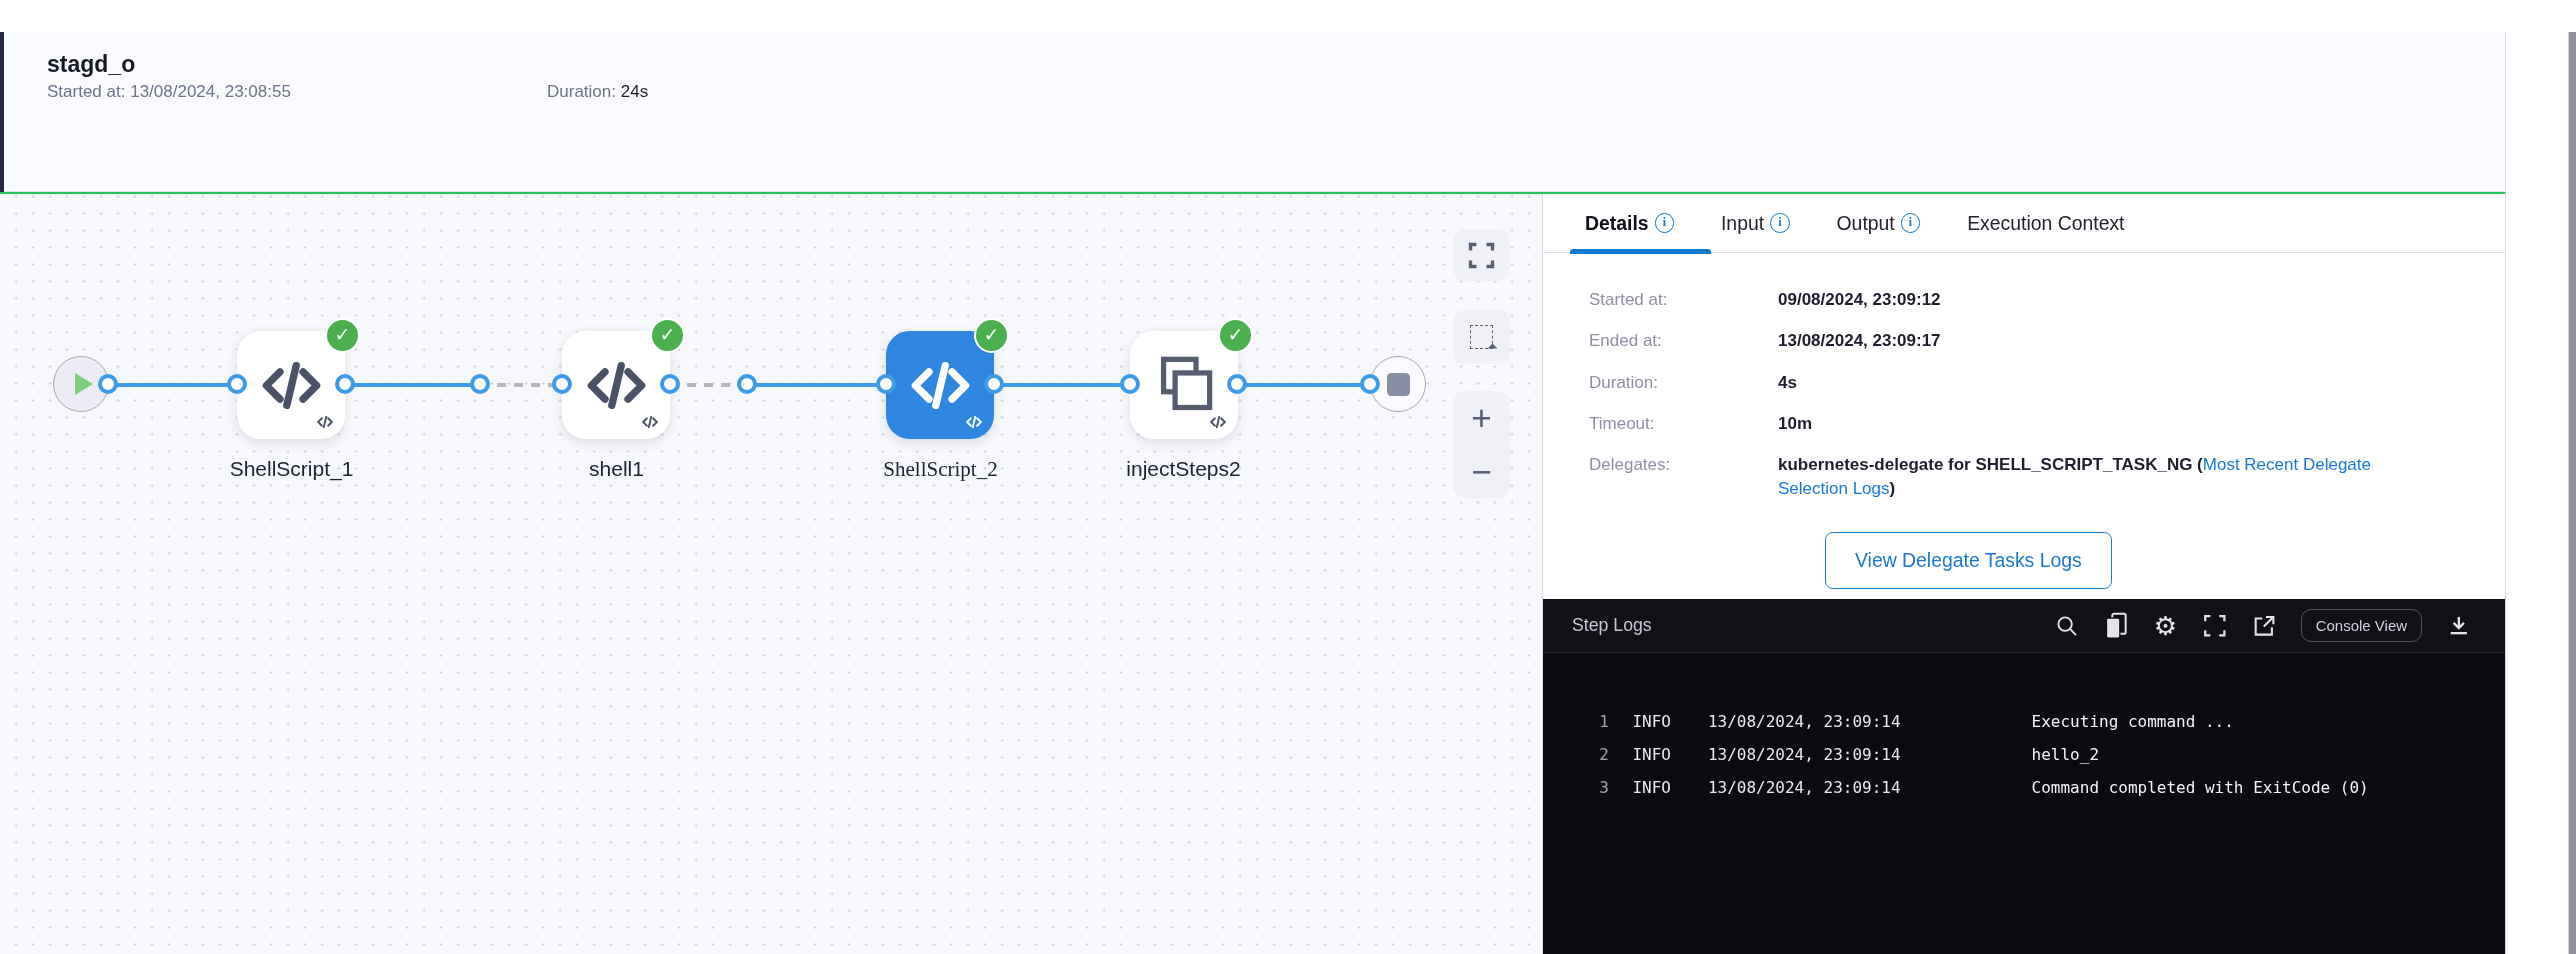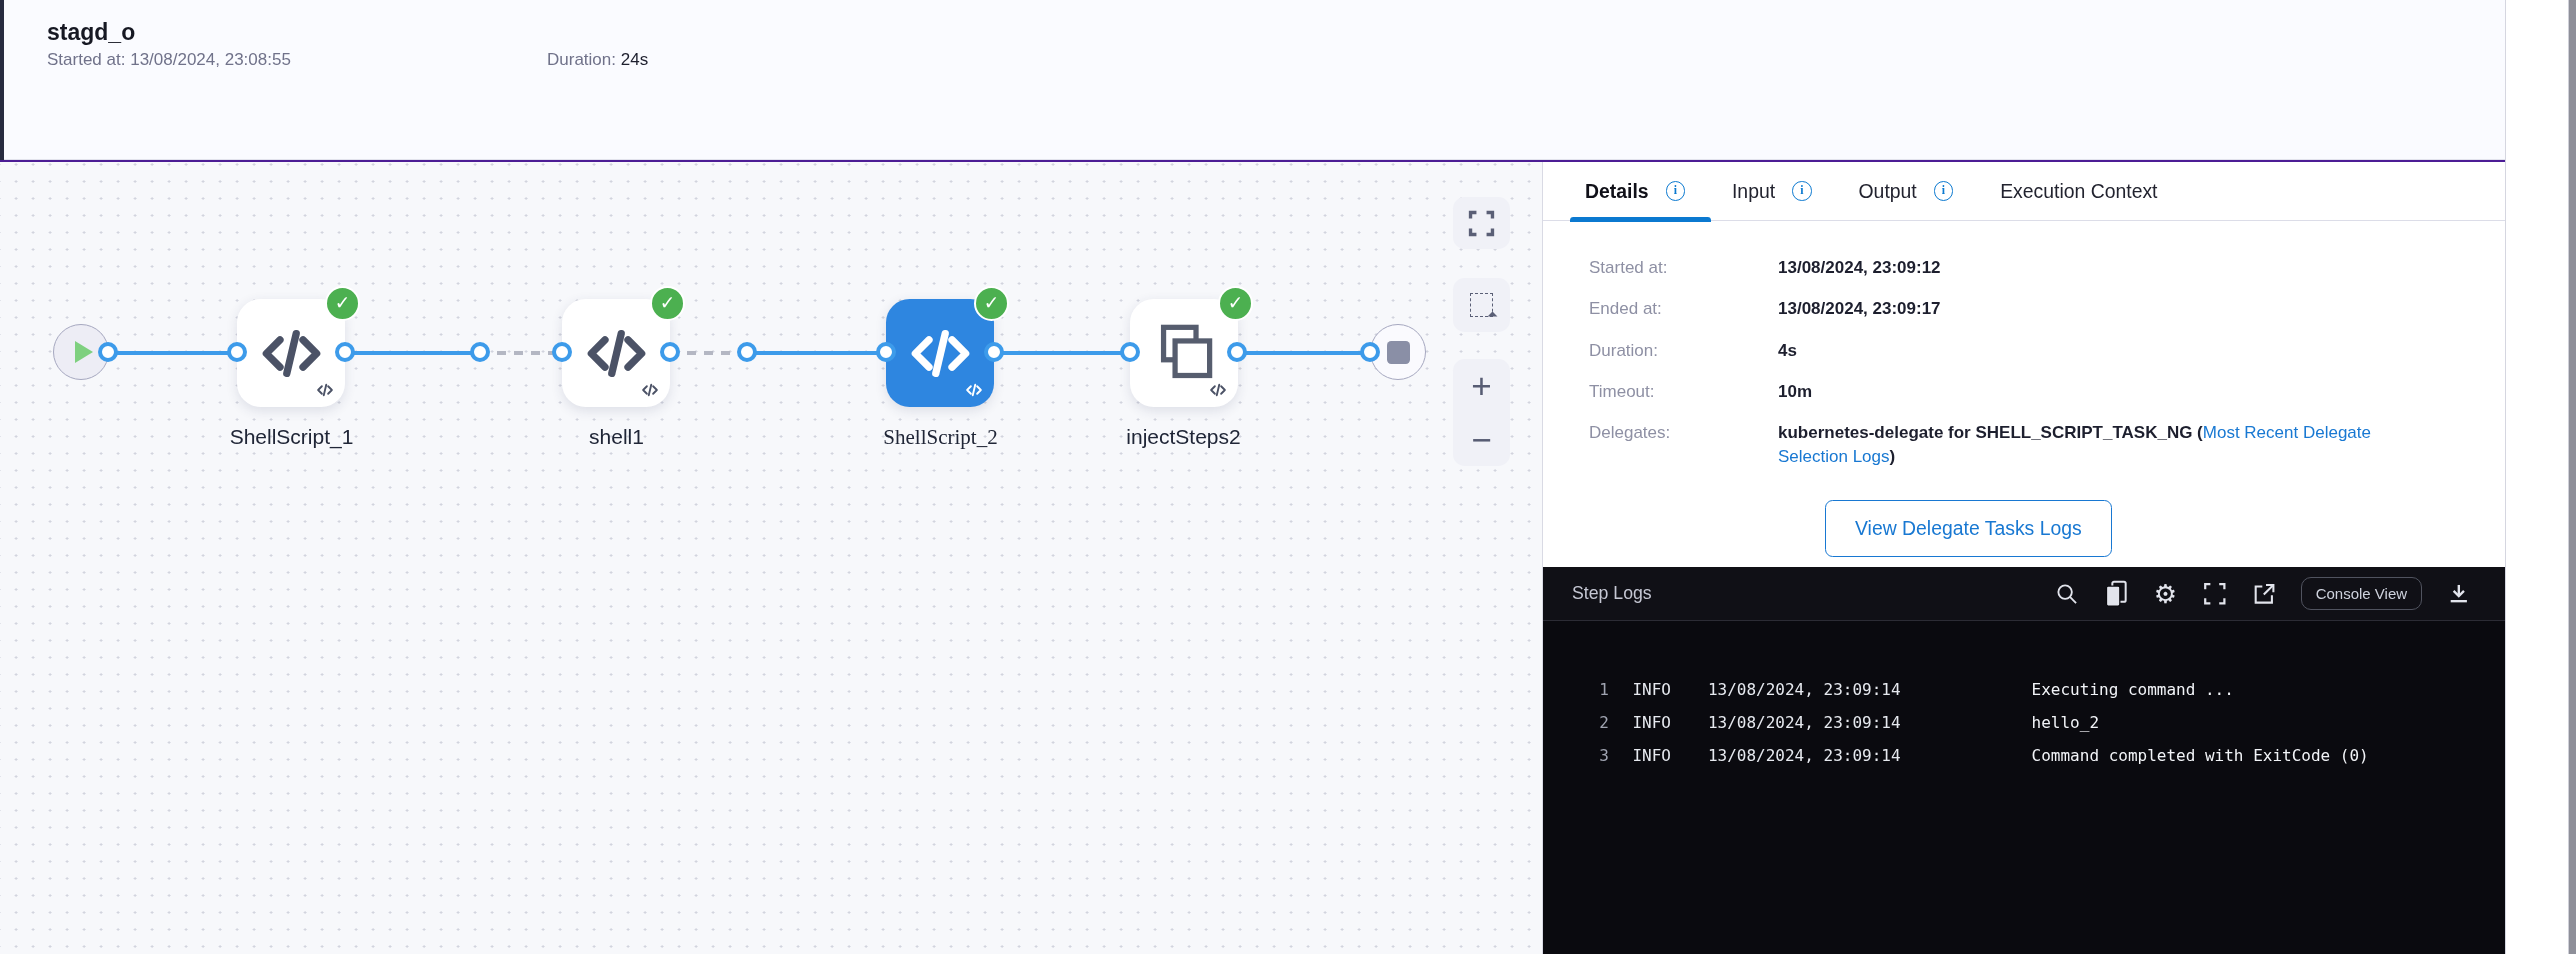--- a/index.html
+++ b/index.html
@@ -1,18 +1,18 @@
 <!DOCTYPE html>
 <html style="font-size:13.5px"><head>
 <meta charset="utf-8">
 <style>
   * { margin:0; padding:0; box-sizing:border-box; }
   html,body { width:2576px; height:955px; overflow:hidden; }
   body { font-family:"Liberation Sans","DejaVu Sans",sans-serif; background:#fff; }
-  .app { position:relative; width:2576px; height:698px; background:#4c1d95; }
+  .app { position:relative; width:2576px; height:698px; background:#22c55e;margin-top:32px; }
 
   
   .top-header { position:absolute; left:0; top:0; width:2576px; height:160px;
     background:#fafbff; border-bottom:1.7px solid #e2e3ec; }
   .edge-sliver { position:absolute; left:0; top:0; width:4.2px; height:160px; background:#272b3f; }
   .stage-title { position:absolute; left:47px; top:18.5px; font-size:23px; font-weight:700; color:#161823; }
   .hdr-meta { position:absolute; top:50px; font-size:17px; color:#70728a; }
   .hdr-meta b { color:#1d1f2e; font-weight:400;text-align:right; }
   .hdr-started { left:47px; }
   .hdr-duration { left:547px; }
@@ -64,21 +64,21 @@
   .zoom-glyph { font-size:35px; line-height:1; color:#575c73; font-weight:400; }
   .sel-ic { position:relative; width:23.6px; height:23.6px; border:1.7px dashed #5a5f76; }
   .sel-ic::after { content:""; position:absolute; right:-4.2px; bottom:-4.2px; width:0; height:0;
     border-left:7.6px solid transparent; border-top:7.6px solid #5a5f76; transform:rotate(-45deg); }
 
   
   .right-panel { position:absolute; left:1543px; top:162px; width:962px; height:793px;
     background:#fff; }
   .tabs { position:relative; height:59px; border-bottom:1.7px solid #dcdde8; display:flex;
     align-items:center; padding-left:42px; gap:47px; }
-  .tab { display:flex; align-items:center; gap:17px; font-size:19.4px; color:#22232f; cursor:default; }
+  .tab { display:flex; align-items:center; gap:6px; font-size:19.4px; color:#22232f; cursor:default; }
   .tab.active .tab-txt { font-weight:700; color:#101018; }
   .info-ic { width:19.4px; height:19.4px; border:1.7px solid #0b79d0; border-radius:50%;
     color:#0b79d0; font-size:11.8px; font-weight:700; display:flex; align-items:center;
     justify-content:center; font-family:"Liberation Serif","DejaVu Serif",serif; }
   .tab-underline { position:absolute; left:27px; bottom:-1.7px; width:141px; height:5px;
     background:#0b79d0; border-radius:3.4px 3.4px 0 0; }
 
   .details-body { padding:35px 0 0 46px; }
   .drow { display:flex; margin-bottom:17.7px; font-size:17px; line-height:23.6px; }
   .dlabel { width:189px; color:#8e90a4; }
@@ -252,21 +252,21 @@
       </div>
       <div class="tab">
         <span class="tab-txt">Execution Context</span>
       </div>
       <div class="tab-underline"></div>
     </div>
 
     <div class="details-body">
       <div class="drow">
         <div class="dlabel">Started at:</div>
-        <div class="dvalue">13/08/2024, 23:09:12</div>
+        <div class="dvalue">09/08/2024, 23:09:12</div>
       </div>
       <div class="drow">
         <div class="dlabel">Ended at:</div>
         <div class="dvalue">13/08/2024, 23:09:17</div>
       </div>
       <div class="drow">
         <div class="dlabel">Duration:</div>
         <div class="dvalue">4s</div>
       </div>
       <div class="drow">

